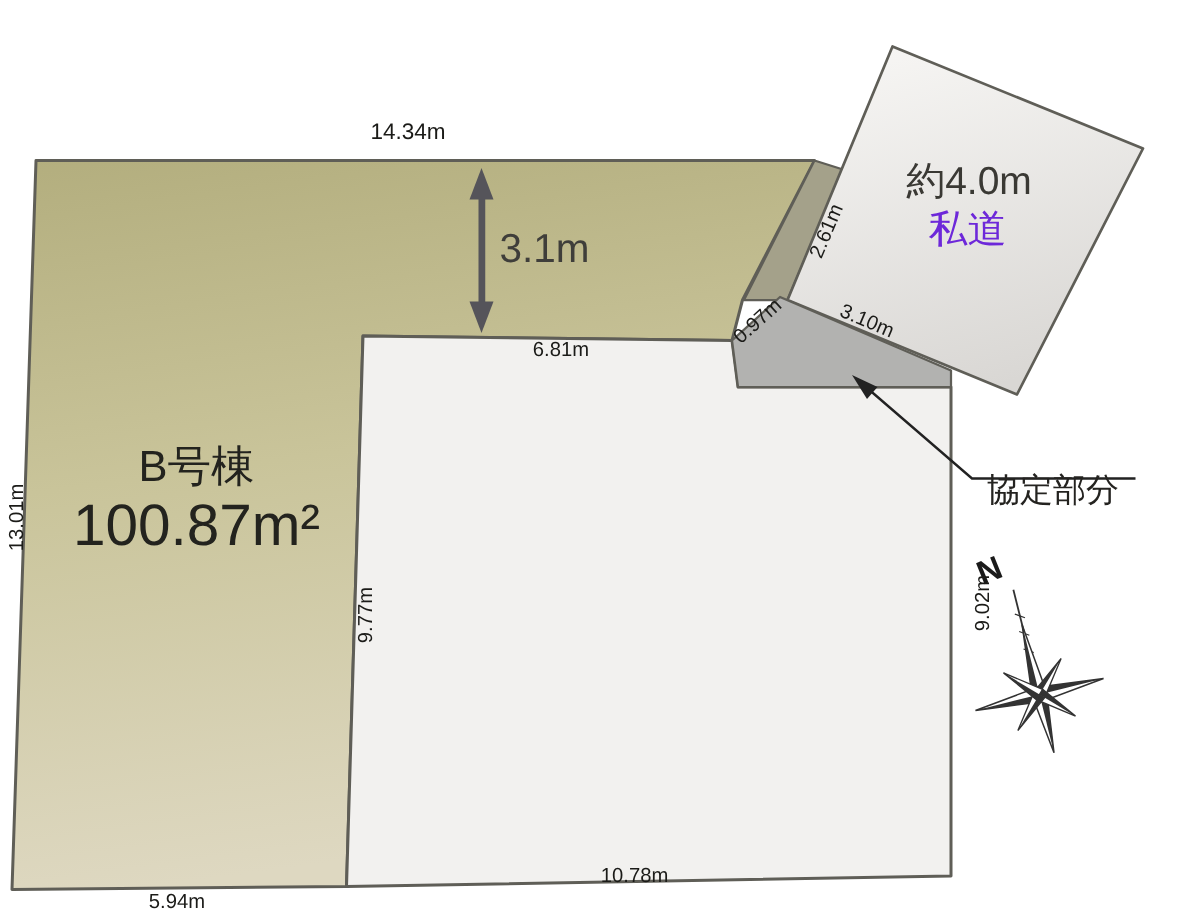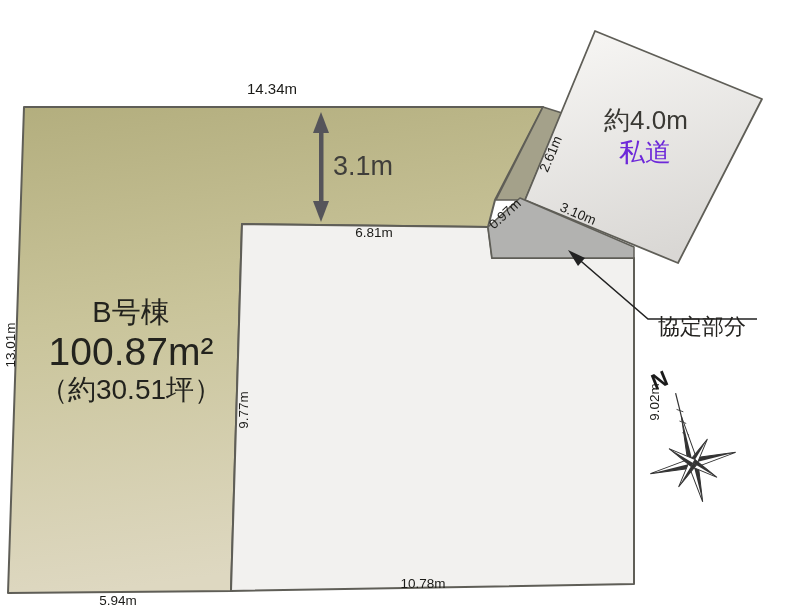--- a/index.html
+++ b/index.html
@@ -146,18 +146,17 @@
   <div class="lbl dim-bot-right">10.78m</div>
   <div class="lbl rot-67 dim-road-side">2.61m</div>
   <div class="lbl rot-42 dim-agr-side">0.97m</div>
   <div class="lbl rot23 dim-agr-top">3.10m</div>
 
   <div class="lbl road-l1">約4.0m</div>
   <div class="lbl road-l2">私道</div>
 
   <div class="lbl parcel-name">B号棟</div>
   <div class="lbl parcel-area">100.87m²</div>
-  <div class="lbl parcel-tsubo">（約30.51坪）</div>
 
 
   <div class="lbl agreement-lbl">協定部分</div>
 
 </div>
 
 </body></html>

